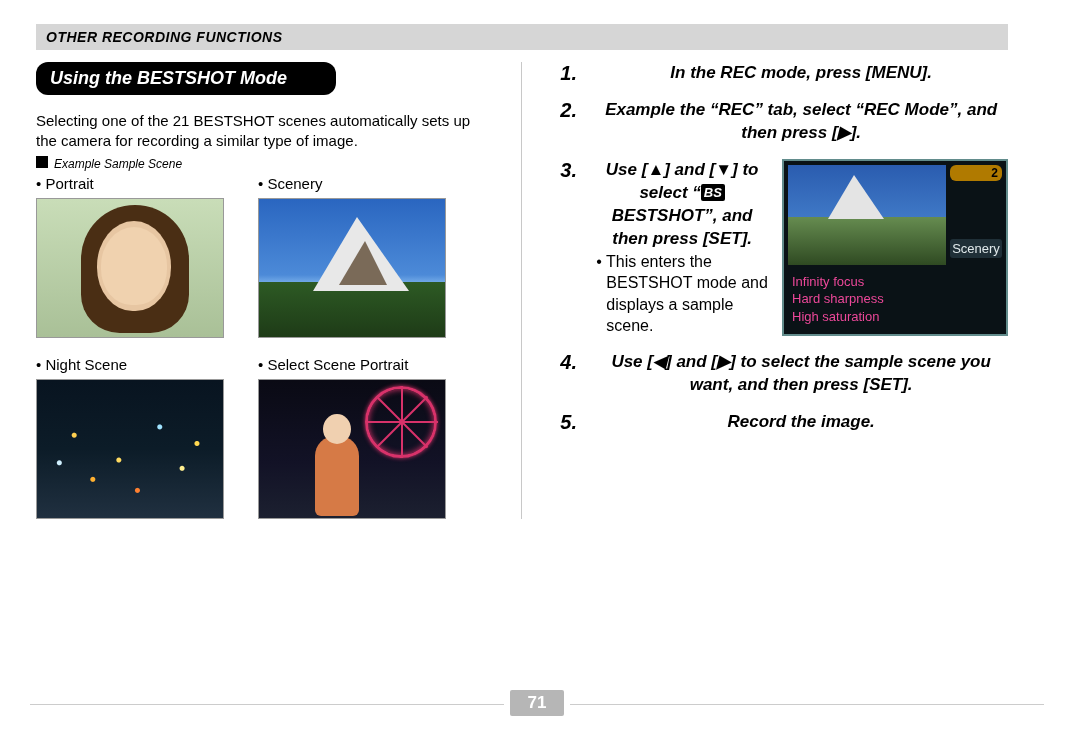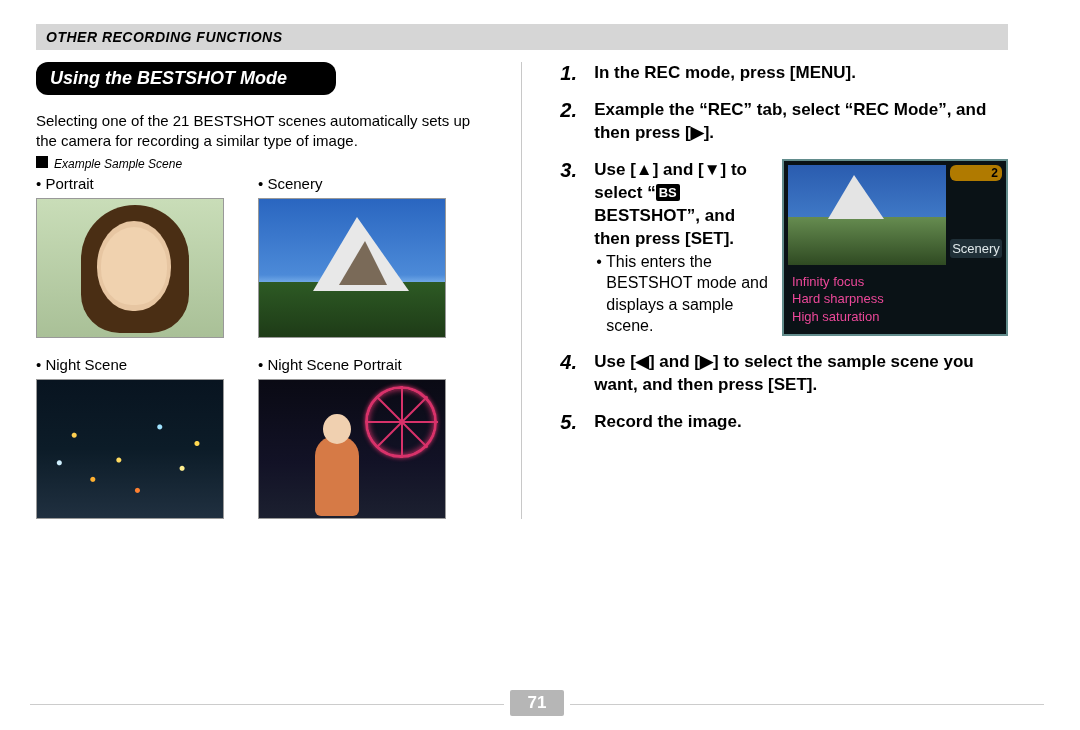--- a/index.html
+++ b/index.html
@@ -48,21 +48,21 @@
   .t-nightp { background:linear-gradient(#0a0a14 0%, #121226 60%, #1c2030 100%); }
   .t-nightp .wheel { position:absolute; right:8px; top:6px; width:72px; height:72px; border:3px solid #d8326a; border-radius:50%; box-shadow:0 0 6px #d8326a inset, 0 0 4px #d8326a; }
   .t-nightp .spoke { position:absolute; left:50%; top:50%; width:2px; height:36px; background:#d8326a; transform-origin:top center; }
   .t-nightp .person { position:absolute; left:56px; top:56px; width:44px; height:80px; background:#d67a46; border-radius:20px 20px 6px 6px; }
   .t-nightp .head { position:absolute; left:64px; top:34px; width:28px; height:30px; background:#f0d0b0; border-radius:50%; }
   
   .steps { list-style:none; margin-top:0; }
   .step { display:flex; gap:10px; margin-bottom:14px; }
   .step .num { font-size:20px; font-weight:bold; font-style:italic; min-width:24px; }
   .step .body { flex:1; }
-  .step .txt { font-size:17px; font-weight:bold; line-height:1.35; }
+  .step .txt { font-size:17px; font-weight:bold; font-style:italic; line-height:1.35;text-align:center; }
   .step3row { display:flex; gap:12px; align-items:flex-start; }
   .step3row .left { flex:1; }
   .sub { font-size:16px; font-weight:normal; font-style:normal; line-height:1.35; padding-left:12px; text-indent:-10px; }
   .bs-icon { display:inline-block; background:#000; color:#fff; font-size:13px; font-weight:bold; padding:0 3px; border-radius:2px; vertical-align:1px; }
   
   .lcd { width:226px; border:2px solid #628c8c; background:#0a1216; font-family:Arial, sans-serif; }
   .lcd-top { height:108px; display:flex; }
   .lcd-img { flex:1; background:linear-gradient(#2a5caf 0%, #3f78c6 52%, #668c50 52%, #2f4a22 100%); position:relative; margin:4px; }
   .lcd-img .pk { position:absolute; left:40px; top:10px; width:0; height:0; border-left:26px solid transparent; border-right:30px solid transparent; border-bottom:44px solid #e4e4e4; }
   .lcd-side { width:56px; padding:4px 4px 0 0; }
@@ -112,21 +112,21 @@
               <div class="peak2"></div>
           </div>
         </div>
         <div class="cell">
           <div class="lbl">• <span>Night Scene</span></div>
           <div class="thumb t-night">
             <div class="lights"></div>
           </div>
         </div>
         <div class="cell">
-          <div class="lbl">• <span>Night Scene Portrait</span></div>
+          <div class="lbl">• <span>Select Scene Portrait</span></div>
           <div class="thumb t-nightp">
             <div class="wheel">
               <div class="spoke" style="transform:rotate(0deg)"></div>
               <div class="spoke" style="transform:rotate(45deg)"></div>
               <div class="spoke" style="transform:rotate(90deg)"></div>
               <div class="spoke" style="transform:rotate(135deg)"></div>
               <div class="spoke" style="transform:rotate(180deg)"></div>
               <div class="spoke" style="transform:rotate(225deg)"></div>
               <div class="spoke" style="transform:rotate(270deg)"></div>
               <div class="spoke" style="transform:rotate(315deg)"></div>

